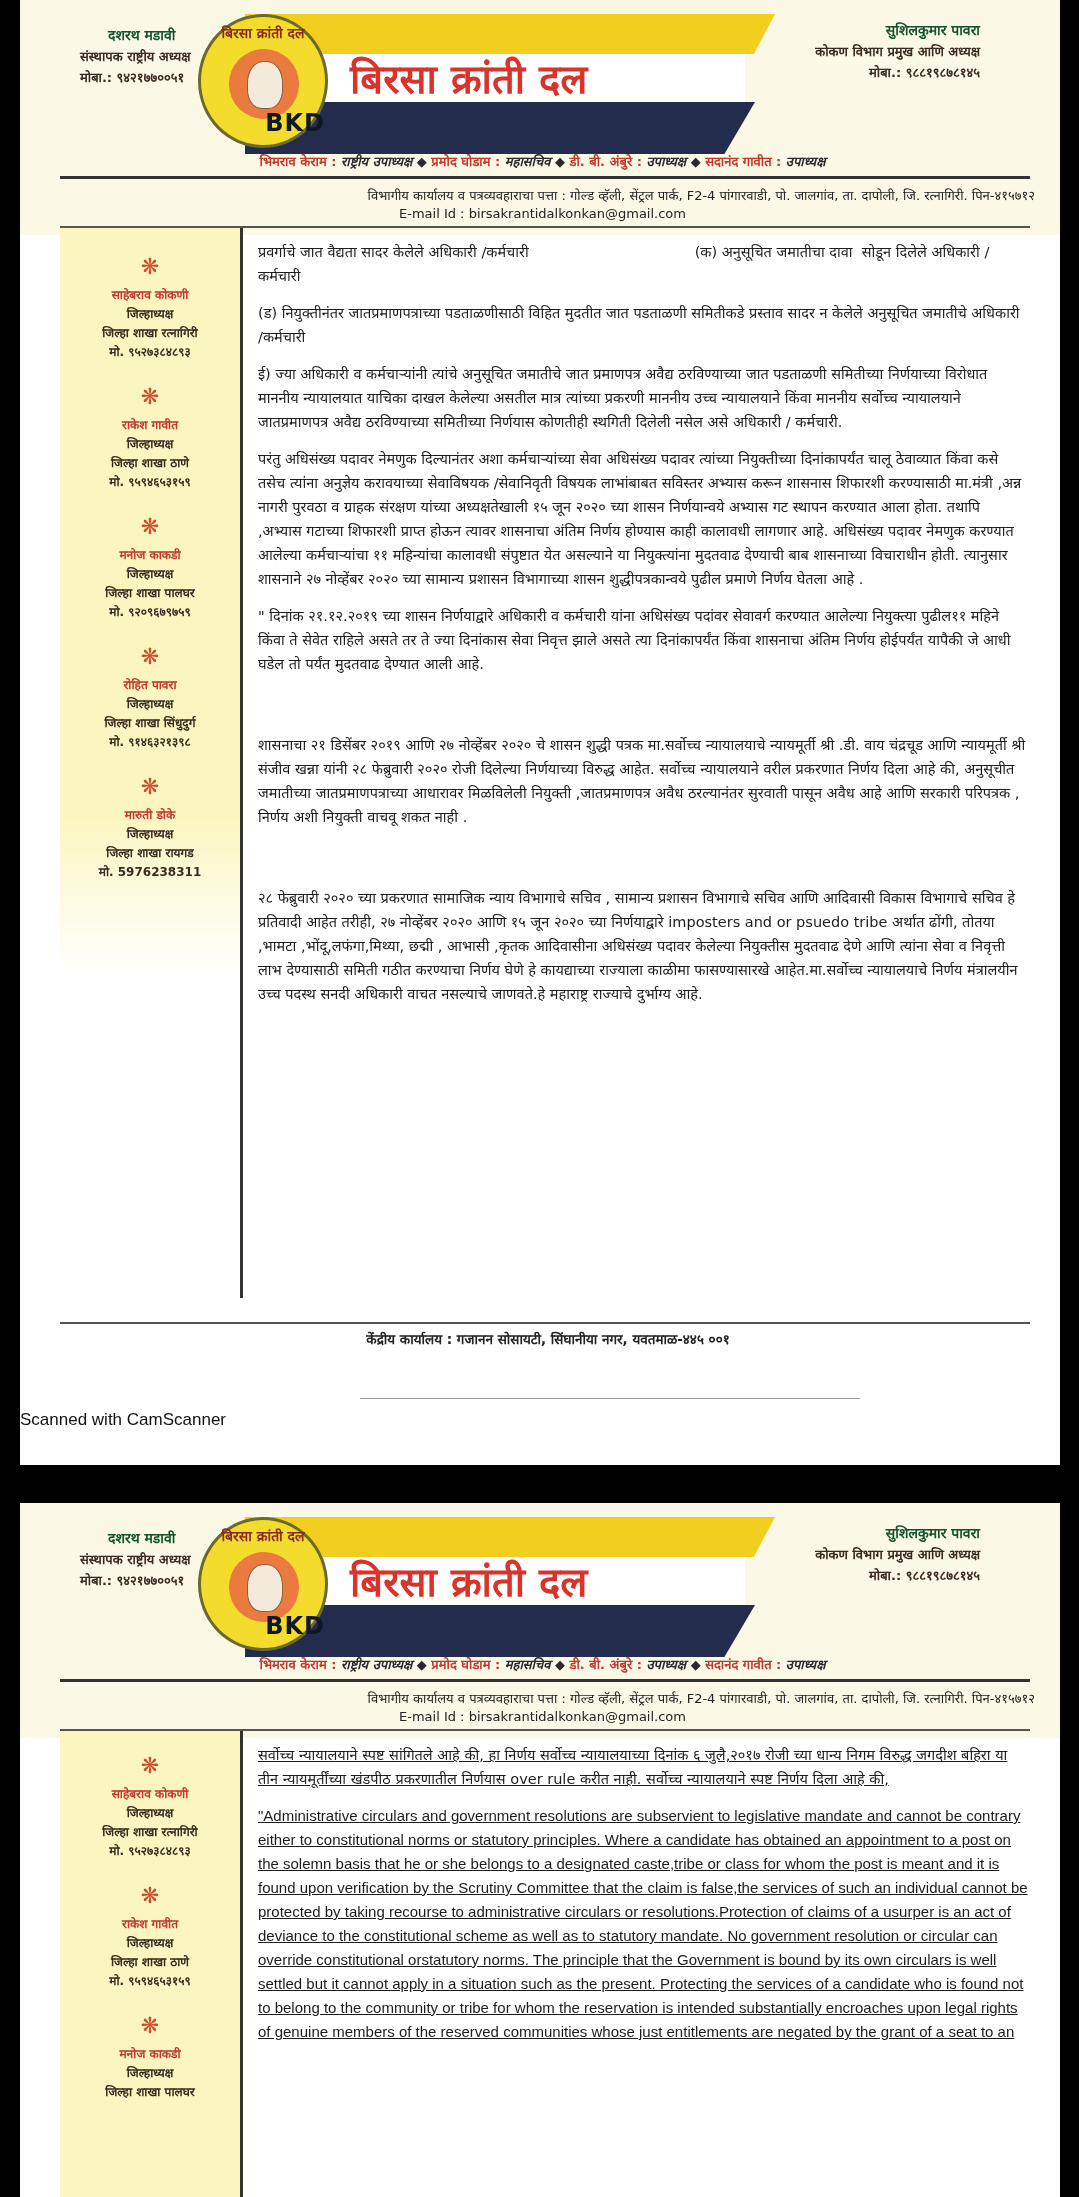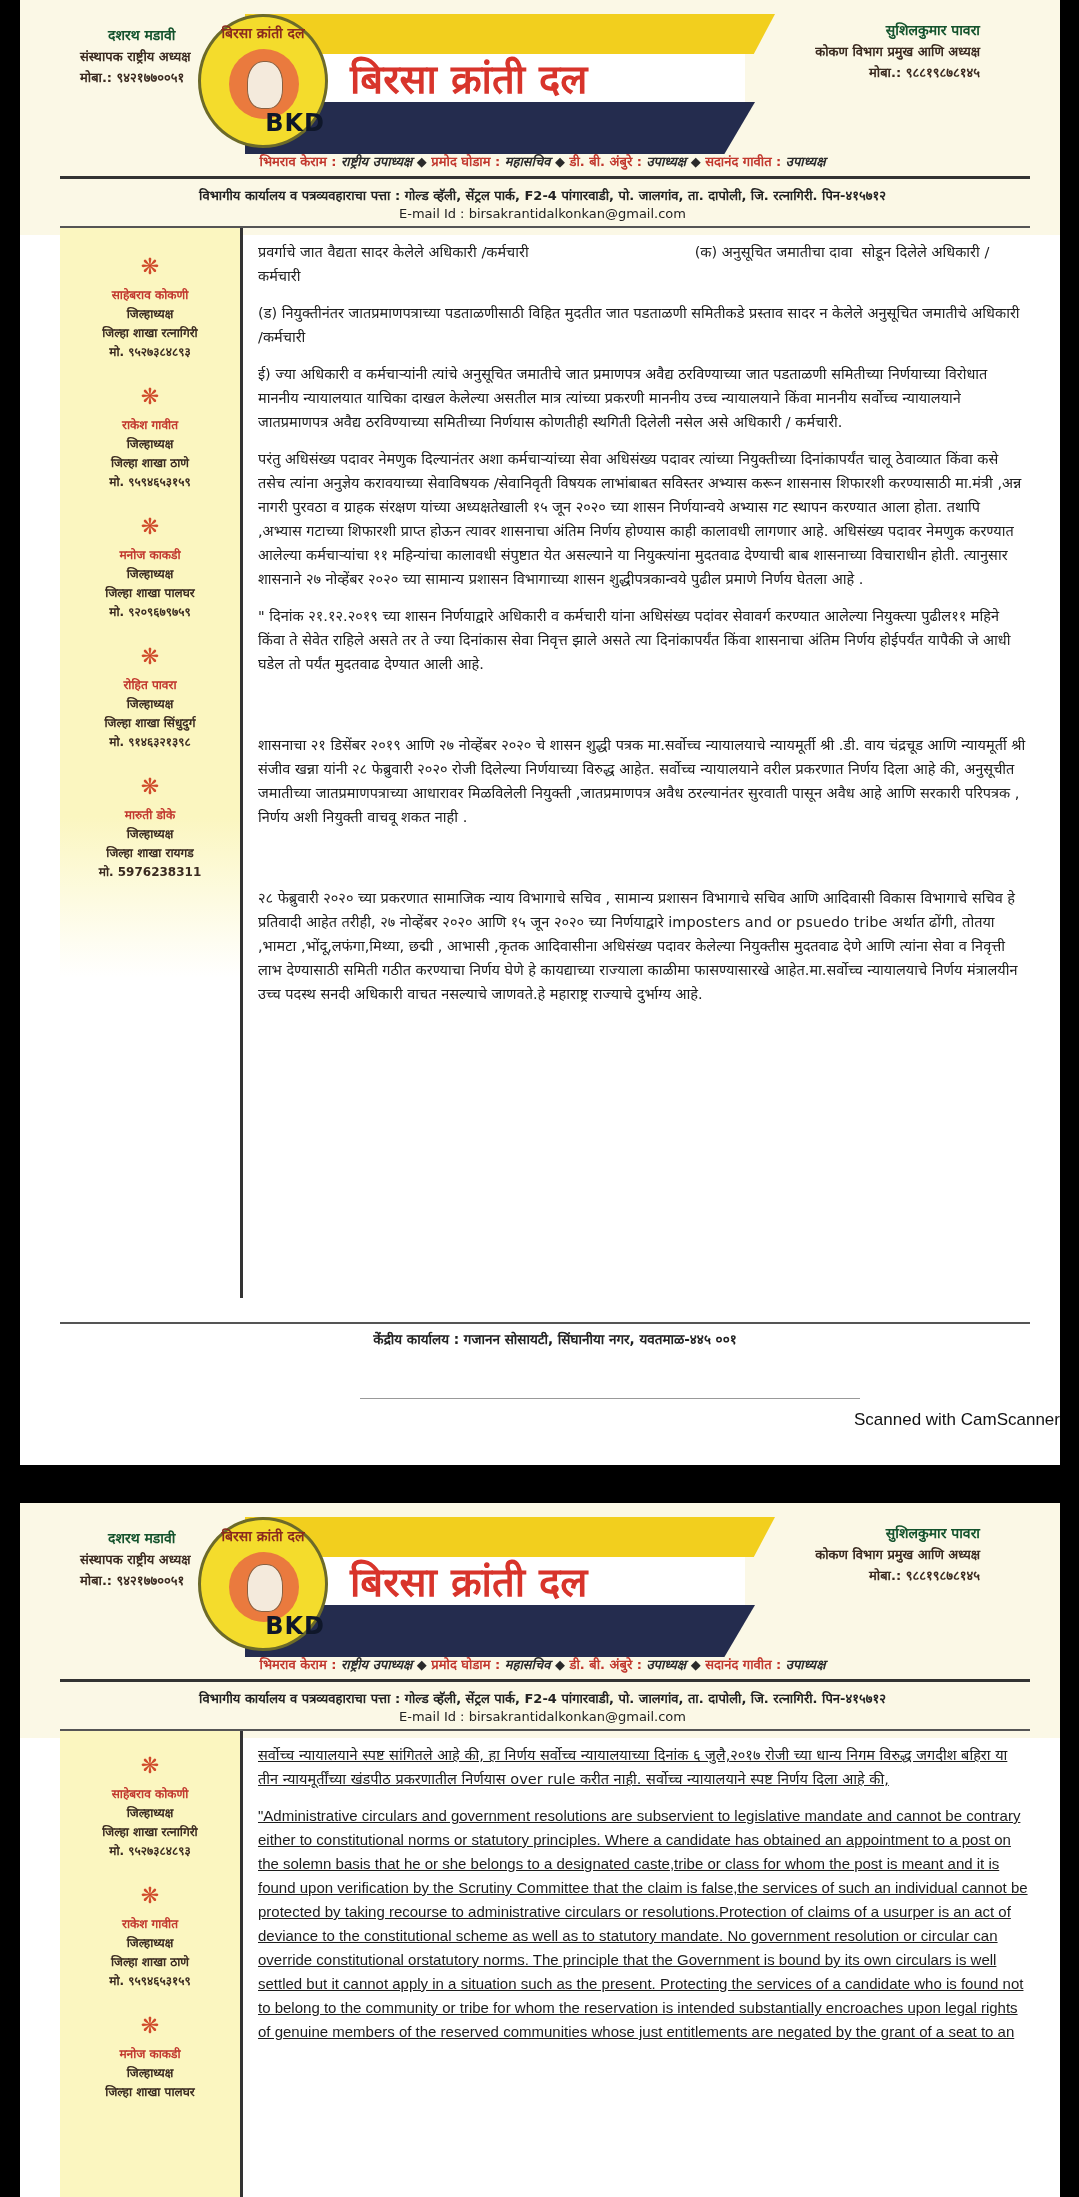--- a/index.html
+++ b/index.html
@@ -27,37 +27,37 @@
   }
   .logo-inner { position: absolute; left: 28px; top: 32px; width: 70px; height: 70px; border-radius: 50%; background: #ea7a3e; }
   .logo-face { position: absolute; left: 18px; top: 12px; width: 34px; height: 46px; border-radius: 45% 45% 40% 40%; background: #f4eadc; border: 1px solid #8a6040; }
   .logo-top { position: absolute; left: 0; top: 6px; width: 100%; text-align: center; font-size: 14px; font-weight: bold; color: #8b2a1e; }
   .logo-bkd { position: absolute; left: 0; bottom: 8px; width: 100%; text-align: right; font-size: 24px; font-weight: bold; color: #0f172a; letter-spacing: 1px; }
   .org-title { position: absolute; left: 330px; top: 50px; font-size: 40px; font-weight: bold; color: #d8342b; }
   .office-bar { position: absolute; left: 30px; top: 152px; width: 985px; text-align: center; font-size: 13px; font-weight: bold; color: #c2382e; }
   .office-bar .role { color: #2a2a2a; font-style: italic; }
   .office-bar .sep { color: #2a2a2a; }
   .hr1 { position: absolute; left: 40px; top: 176px; width: 970px; height: 3px; background: #333; }
-  .addr { position: absolute; left: 30px; top: 186px; width: 985px; text-align: center; font-size: 13px; font-weight: bold; color: #222; }
+  .addr { position: absolute; left: 30px; top: 186px; width: 985px; text-align: right; font-size: 13px; font-weight: normal; color: #222; }
   .email { position: absolute; left: 30px; top: 206px; width: 985px; text-align: center; font-size: 13px; font-weight: normal; color: #222; }
   .hr2 { position: absolute; left: 40px; top: 226px; width: 970px; height: 2px; background: #555; }
 
   
   .sidebar { position: absolute; left: 40px; top: 228px; width: 180px; background: #fbf6c0; }
   .sidebar.bottomfade { background: linear-gradient(#fbf6c0 0%, #fbf6c0 55%, #ffffff 70%); }
   .vline { position: absolute; left: 220px; width: 3px; background: #333; }
   .member { text-align: center; font-size: 12px; line-height: 19px; font-weight: bold; color: #3a2a20; margin-bottom: 20px; }
   .member .flower { color: #d04a2a; font-size: 22px; line-height: 30px; display: block; margin-bottom: 4px; }
   .member .nm { color: #c2382e; }
   .content { position: absolute; left: 238px; width: 770px; font-size: 14.5px; line-height: 24px; color: #1c1c1c; }
   .content p { margin: 0 0 13px 0; }
   .content .gap { height: 44px; }
   .footer-line { position: absolute; left: 40px; width: 970px; height: 2px; background: #555; }
-  .footer { position: absolute; left: 15px; width: 1040px; text-align: center; font-size: 13.5px; font-weight: bold; color: #222; }
-  .scanned { position: absolute; left: 0; top: 1410px; width: 1040px; text-align: right; font-size: 17px; color: #111; font-family: "Liberation Sans", sans-serif; }
+  .footer { position: absolute; left: 8px; width: 1040px; text-align: center; font-size: 13.5px; font-weight: bold; color: #222; }
+  .scanned { position: absolute; left: 0; top: 1410px; width: 1040px; text-align: left; font-size: 17px; color: #111; font-family: "Liberation Sans", sans-serif; }
   .scan-line { position: absolute; left: 340px; top: 1398px; width: 500px; height: 1px; background: #999; }
   .en { font-family: "Liberation Sans", sans-serif; font-size: 15px; line-height: 24px; }
 </style>
 </head>
 <body>
 
 <div class="page" id="page1">
   <div class="lh">
     <div class="band-y"></div>
     <div class="band-w"></div>

